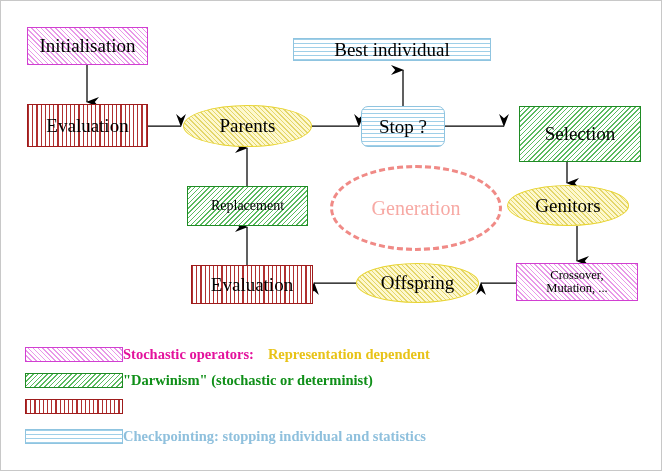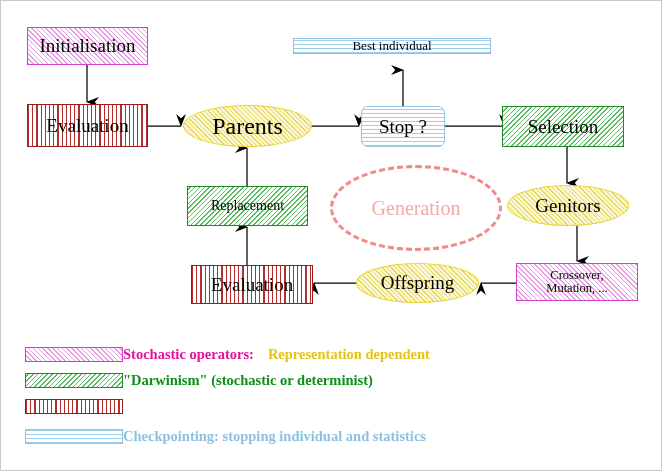--- a/index.html
+++ b/index.html
@@ -179,33 +179,33 @@
   </svg>
 
   <div class="node fill-magenta" style="left:26px; top:26px; width:121px; height:38px; font-size:19px;">
     <span class="lbl">Initialisation</span>
   </div>
 
   <div class="node fill-red" style="left:26px; top:103px; width:121px; height:43px; font-size:19px;">
     <span class="lbl">Evaluation</span>
   </div>
 
-  <div class="node fill-yellow ellipse" style="left:182px; top:104px; width:129px; height:42px; font-size:24px;">
+  <div class="node fill-yellow ellipse" style="left:182px; top:104px; width:129px; height:42px; font-size:19px;">
     <span class="lbl">Parents</span>
   </div>
 
-  <div class="node fill-blue" style="left:292px; top:37px; width:198px; height:16px; font-size:13px;">
+  <div class="node fill-blue" style="left:292px; top:37px; width:198px; height:23px; font-size:19px;">
     <span class="lbl">Best individual</span>
   </div>
 
   <div class="node fill-blue rounded" style="left:360px; top:105px; width:84px; height:41px; font-size:19px;">
     <span class="lbl">Stop ?</span>
   </div>
 
-  <div class="node fill-green" style="left:501px; top:105px; width:122px; height:41px; font-size:19px;font-family:Liberation Serif, serif;">
+  <div class="node fill-green" style="left:518px; top:105px; width:122px; height:56px; font-size:19px;font-family:Liberation Serif, serif;">
     <span class="lbl">Selection</span>
   </div>
 
   <div class="node fill-yellow ellipse" style="left:506px; top:184px; width:122px; height:41px; font-size:19px;">
     <span class="lbl">Genitors</span>
   </div>
 
   <div class="node fill-magenta" style="left:515px; top:262px; width:122px; height:38px; font-size:12.5px;">
     <span class="lbl">Crossover,
 Mutation, ...</span>

